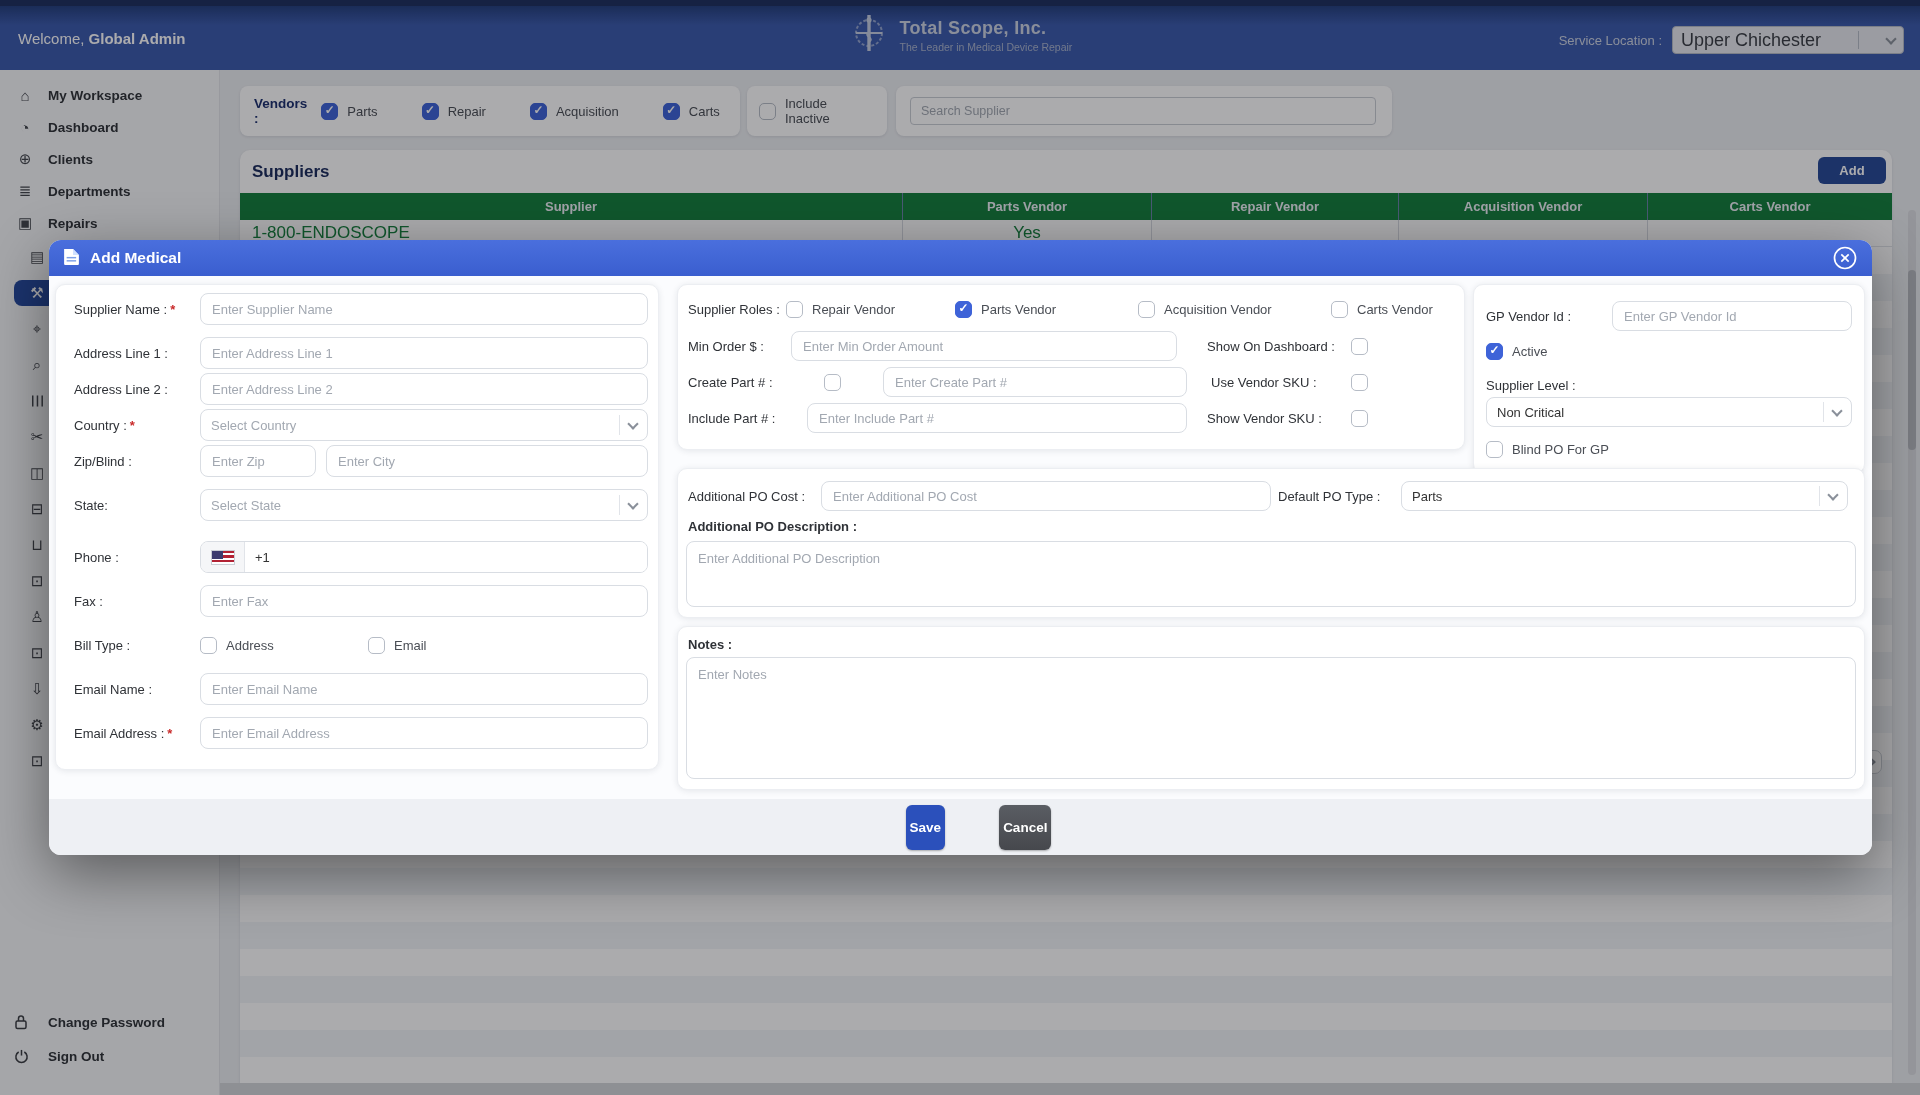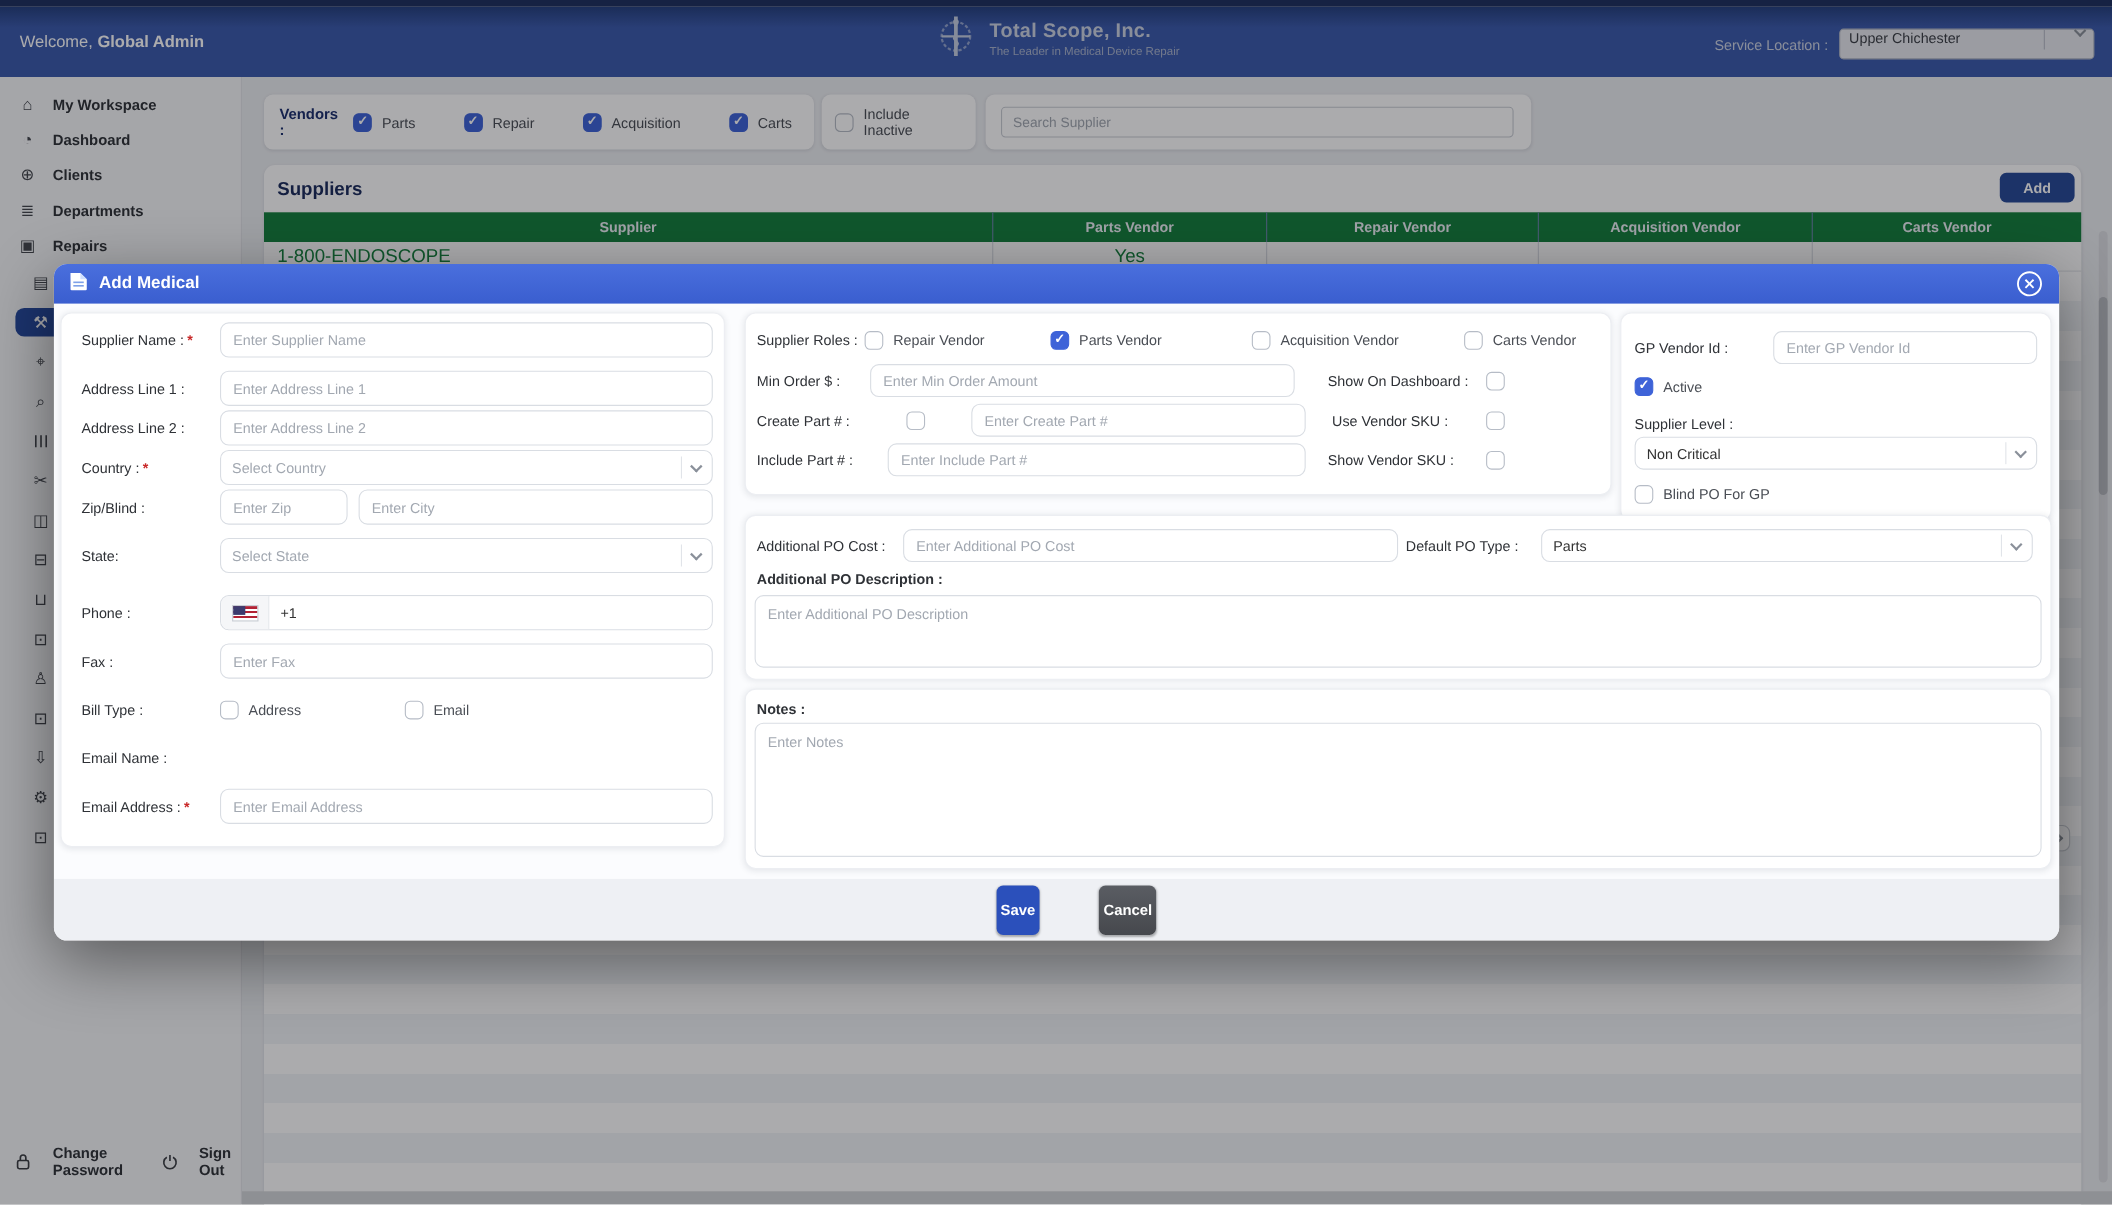--- a/index.html
+++ b/index.html
@@ -11,39 +11,39 @@
     background:linear-gradient(180deg,#24407e 0%,#3b5aac 30%,#3b5aac 100%);
     display:flex; align-items:center; border-top:6px solid #1d2f5e; }
   .welcome { position:absolute; left:18px; top:24px; color:#fff; font-size:15px; }
   .welcome b { font-weight:bold; }
   .brand { position:absolute; left:0; right:0; top:6px; display:flex; justify-content:center; align-items:center; gap:10px; }
   .bname { color:#ccd3e2; font-size:18px; font-weight:bold; letter-spacing:.3px; }
   .btag { color:#a9b4cd; font-size:10.5px; margin-top:2px; }
   .svc { position:absolute; right:16px; top:20px; display:flex; align-items:center; gap:10px; }
   .svc-label { color:#ccd3e2; font-size:13px; }
   .svc-select { width:232px; height:28px; background:#e7e9ee; border:1px solid #b7bcc7; border-radius:4px;
-    display:flex; padding:0 8px; font-size:13px; color:#3a3e45;gap:20px; }
+    display:flex; align-items:center; padding:0 8px; font-size:18px; color:#3a3e45;gap:20px; }
   .svc-select .sep { margin-left:auto; width:1px; height:18px; background:#b7bcc7; margin-right:8px; }
 
   .chev { width:8px; height:8px; border-right:2px solid #8a909a; border-bottom:2px solid #8a909a;
     transform:rotate(45deg); margin-top:-3px; flex:none; }
   .chev.right { transform:rotate(-45deg); margin:0; }
 
   
   .sidebar { position:absolute; left:0; top:70px; bottom:0; width:220px; background:#f6f7f9; z-index:4;
     border-right:1px solid #e2e4e8; }
   .nav { display:flex; flex-direction:column; gap:10px; padding:14px 0 0 14px; }
   .nav-item { display:flex; align-items:center; height:22px; color:#33373d; }
   .nav-item .ic { width:22px; text-align:center; font-size:15px; color:#43474d; flex:none; }
   .nav-item .lb { margin-left:12px; font-size:13.5px; font-weight:bold; color:#2f3338; }
   .icon-item { width:46px; height:26px; display:flex; align-items:center; justify-content:center;
     font-size:15px; color:#43474d; border-radius:8px; }
   .icon-item.active { background:#254a9e; color:#fff; }
   .rot90 { display:inline-block; transform:rotate(90deg); }
-  .nav-bottom { position:absolute; left:14px; bottom:28px; display:flex; flex-direction:row; gap:12px; }
+  .nav-bottom { position:absolute; left:14px; bottom:28px; display:flex; flex-direction:column; gap:12px; }
   .nav-bottom .nav-item .lb { font-weight:bold; }
   .nav-bottom svg { display:block; }
 
   
   .content { position:absolute; left:220px; top:70px; right:0; bottom:0; }
   .card { background:#fff; border-radius:8px; box-shadow:0 1px 3px rgba(20,30,60,.10); }
   .filter-vendors { position:absolute; left:20px; top:16px; width:500px; height:50px;
     display:flex; align-items:center; padding:0 14px; }
   .vendors-label { color:#1c2f6e; font-weight:bold; font-size:13.5px; margin-right:14px; }
   .cb { width:17px; height:17px; border:1.5px solid #b6bcc6; border-radius:5px; background:#fff;
@@ -408,20 +408,21 @@
         <span class="cb-lb" style="margin-left:9px">Address</span>
       </div>
       <div class="flbl" style="left:312px; top:344px">
         <span class="cb"></span>
         <span class="cb-lb" style="margin-left:9px">Email</span>
       </div>
 
       <div class="flbl" style="top:388px">
           <span class="lbl">Email Name :</span>
         </div>
+      <div class="fld" style="left:144px; top:388px; width:448px"><input readonly="" placeholder="Enter Email Name" style=""></div>
 
       <div class="flbl" style="top:432px">
           <span class="lbl"><span>Email Address :</span><i class="req">*</i></span>
         </div>
       <div class="fld" style="left:144px; top:432px; width:448px"><input readonly="" placeholder="Enter Email Address" style=""></div>
     </div>
 
     <div class="m-card mc">
       <div class="flbl" style="left:10px; top:12px; height:24px">
           <span class="lbl">Supplier Roles :</span>

